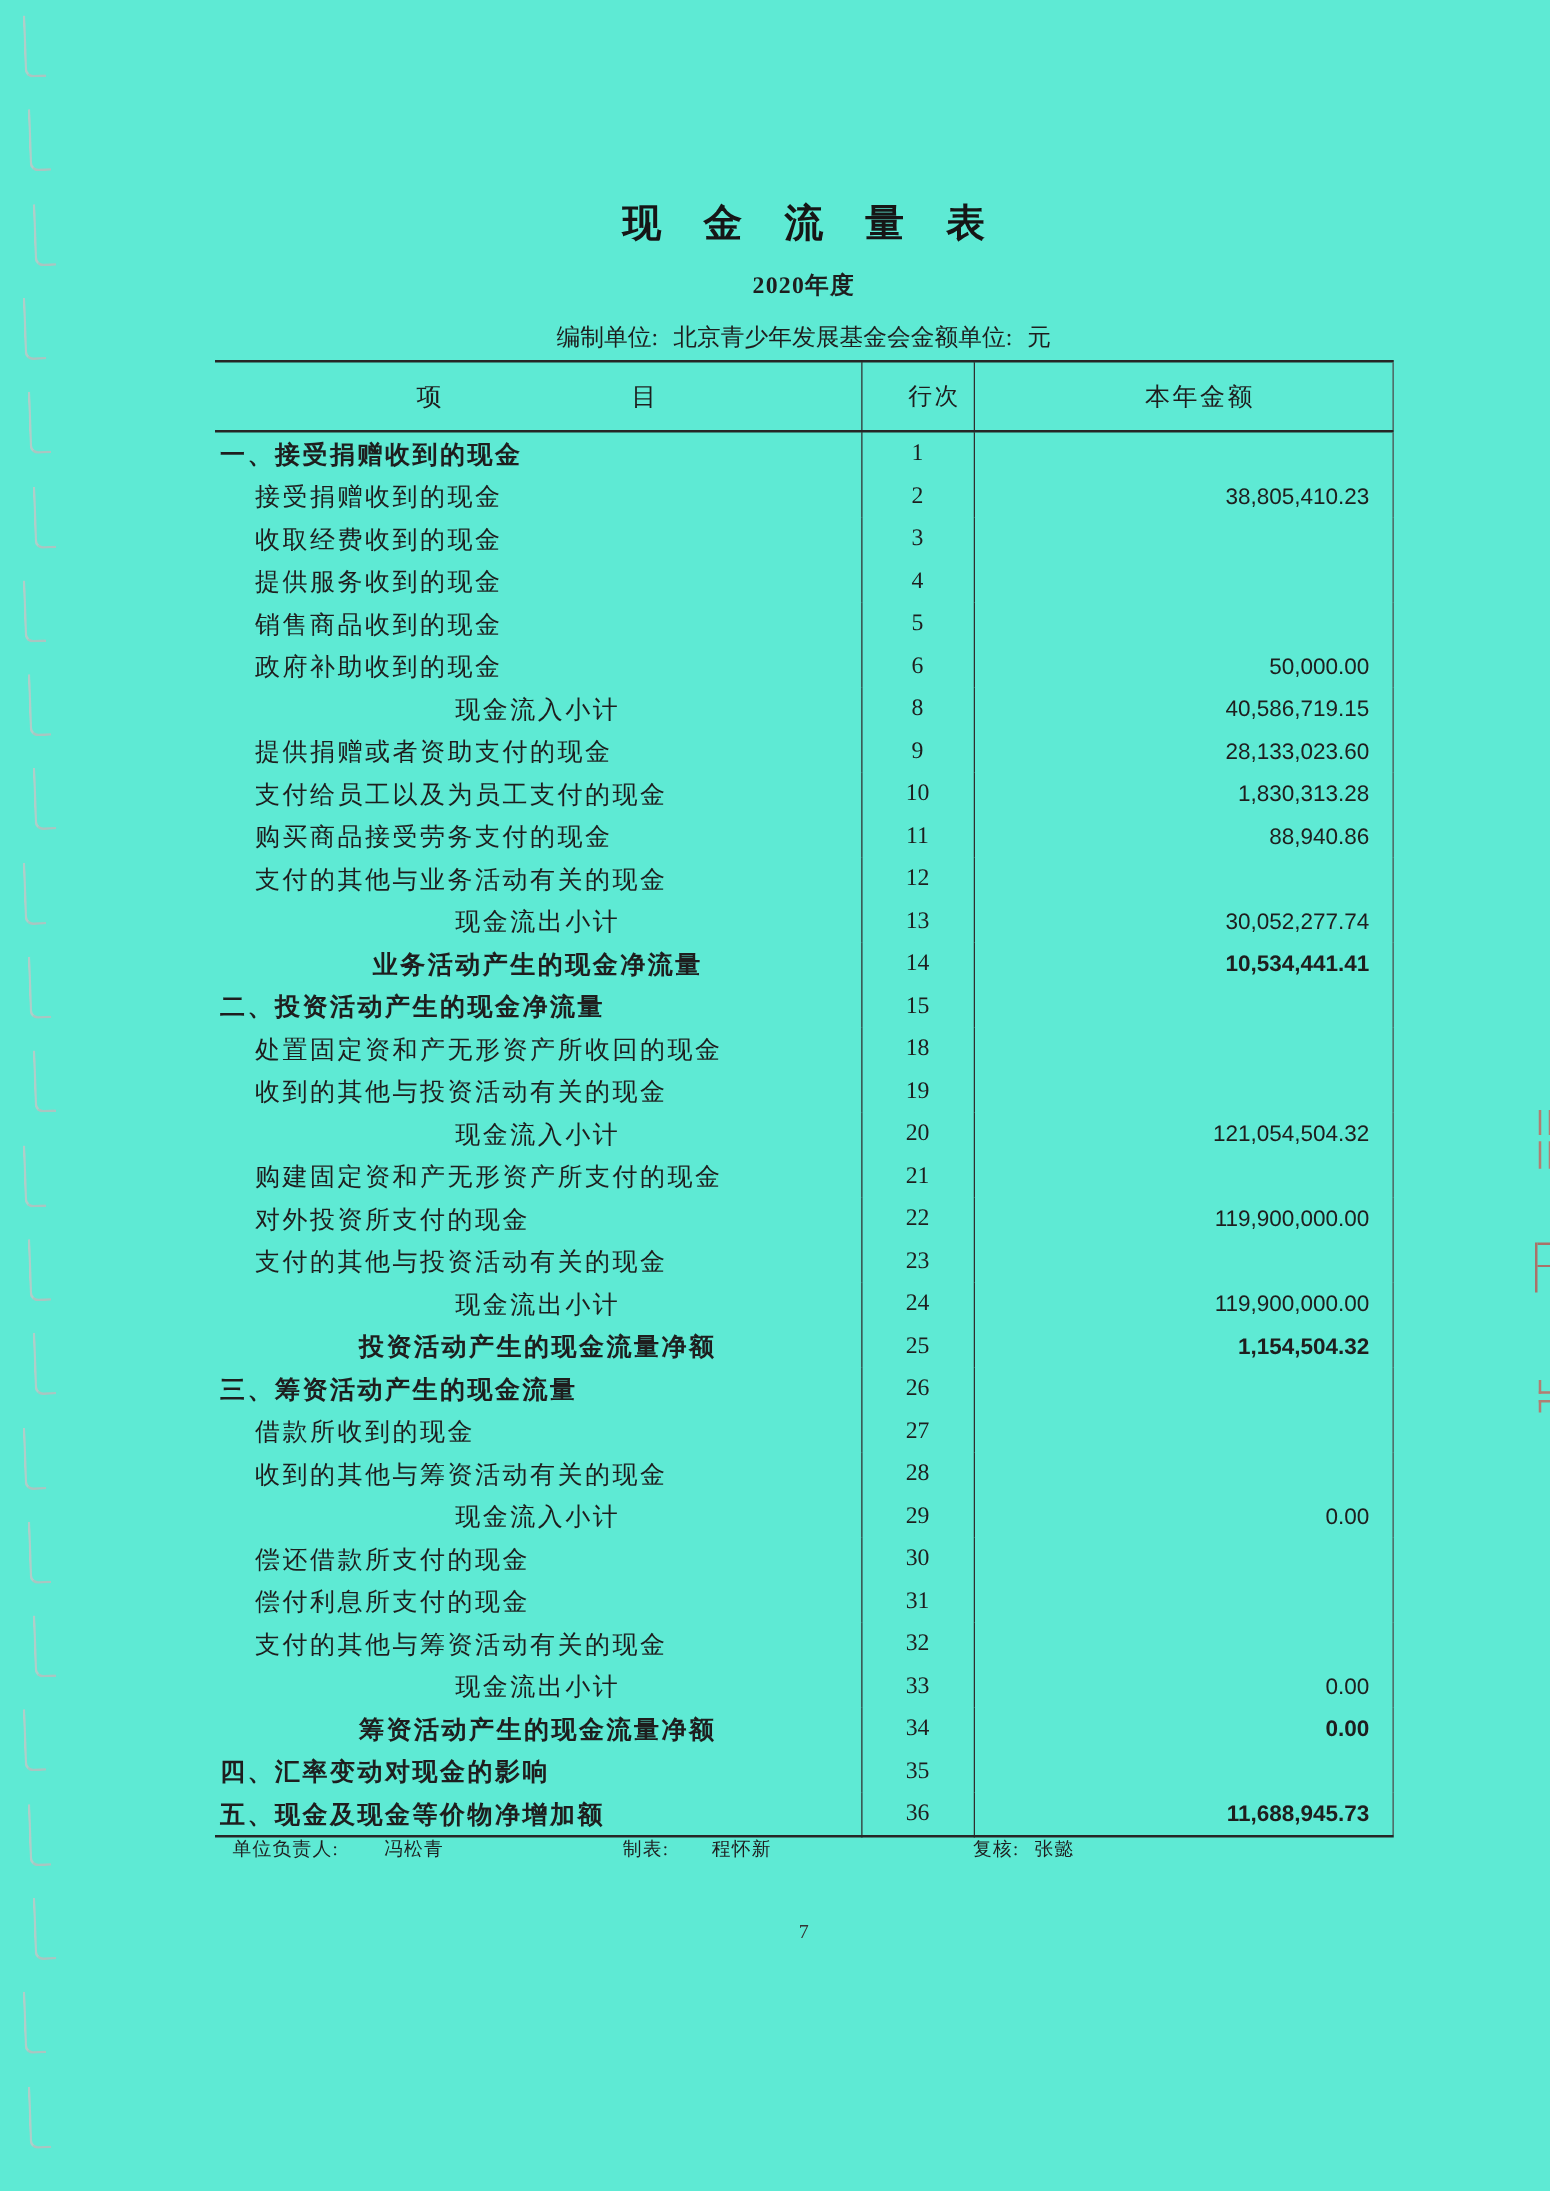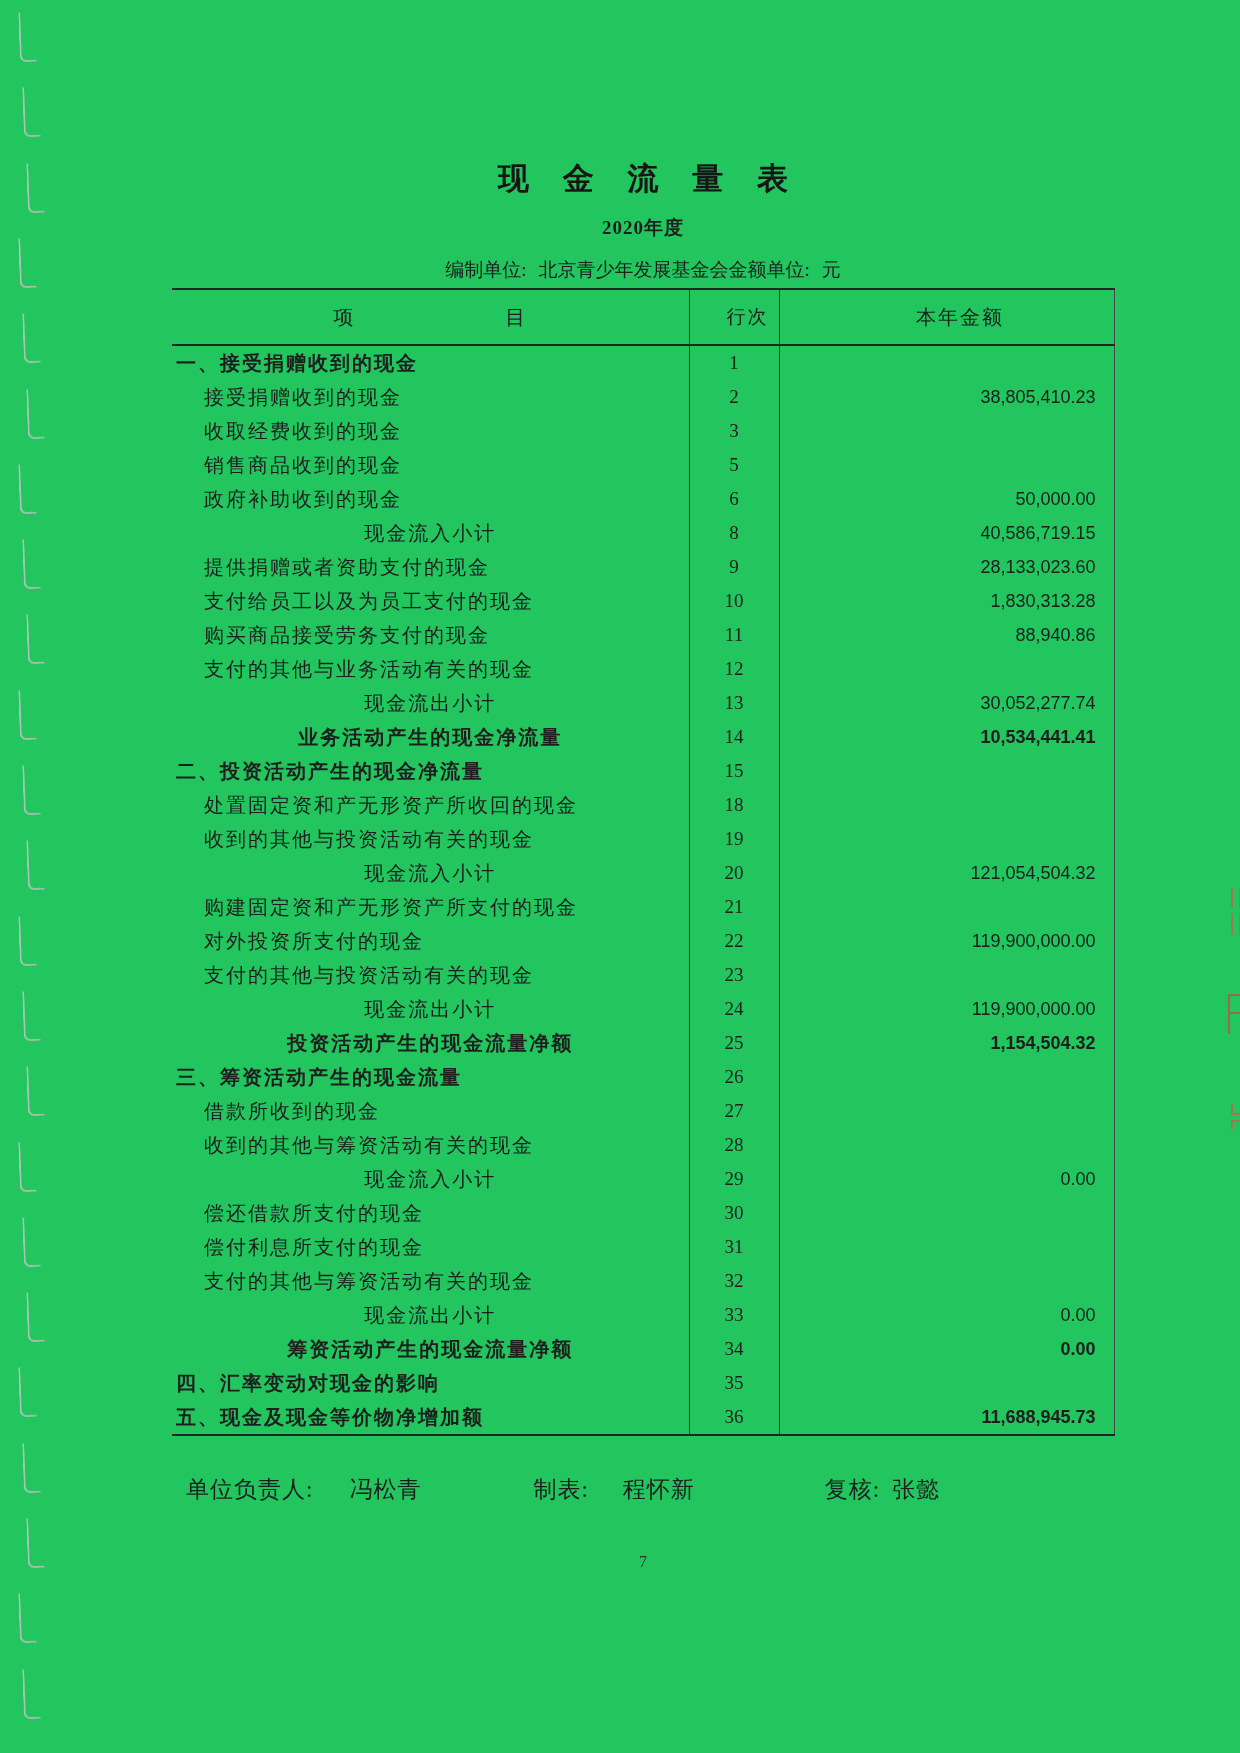--- a/index.html
+++ b/index.html
@@ -1,20 +1,20 @@
 <!DOCTYPE html>
 <html><head>
 <meta charset="utf-8">
 <style>
   html,body{margin:0;padding:0;background:#e8e8e8;}
   .page{
     position:relative;
     width:1240px;height:1753px;
     margin:0 auto;
-    background:#22c55e;
+    background:#5eead4;
     overflow:hidden;
     font-family:"Liberation Serif","DejaVu Serif",serif;
     color:#1e1e1e;
   }
   
   .bmark{
     position:absolute;
     width:15px;height:48px;
     border-left:2px solid #c6c6c6;
     border-bottom:2px solid #bdbdbd;
@@ -87,23 +87,23 @@
   td.c-amt{
     text-align:right;
     padding-right:18px;
     font-family:"Liberation Sans","DejaVu Sans",sans-serif;
     font-size:18px;
     margin-top:37px;
   }
   td.c-amt.b{font-weight:bold;}
   .sig-row{
     display:flex;
-    margin-top:38px;
-    font-size:23px;
+    font-size:15px;
     letter-spacing:1px;
+    gap:31px;
   }
   .sig-g1{margin-left:14px;}
   .sig-g2{margin-left:112px;}
   .sig-g3{margin-left:130px;}
   .sig-name1{margin-left:36px;}
   .sig-name2{margin-left:34px;}
   .sig-name3{margin-left:12px;}
   .page-num{
     margin-top:48px;
     text-align:center;
@@ -192,20 +192,25 @@
             <td class="c-item ind-item">接受捐赠收到的现金</td>
             <td class="c-line">2</td>
             <td class="c-amt">38,805,410.23</td>
           </tr>
           <tr>
             <td class="c-item ind-item">收取经费收到的现金</td>
             <td class="c-line">3</td>
             <td class="c-amt"></td>
           </tr>
           <tr>
+            <td class="c-item ind-item">提供服务收到的现金</td>
+            <td class="c-line">4</td>
+            <td class="c-amt"></td>
+          </tr>
+          <tr>
             <td class="c-item ind-item">销售商品收到的现金</td>
             <td class="c-line">5</td>
             <td class="c-amt"></td>
           </tr>
           <tr>
             <td class="c-item ind-item">政府补助收到的现金</td>
             <td class="c-line">6</td>
             <td class="c-amt">50,000.00</td>
           </tr>
           <tr>

